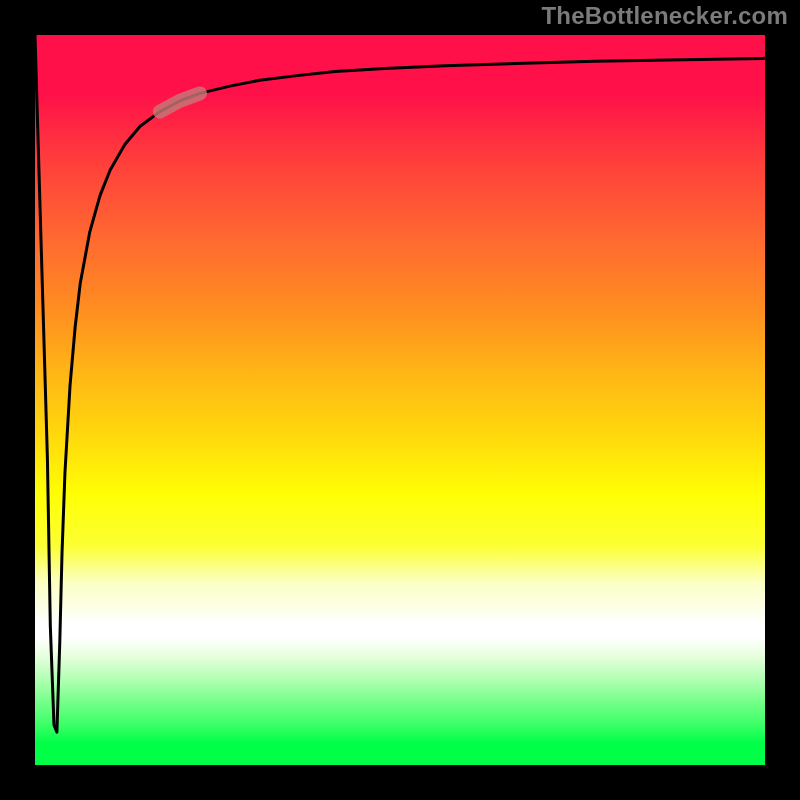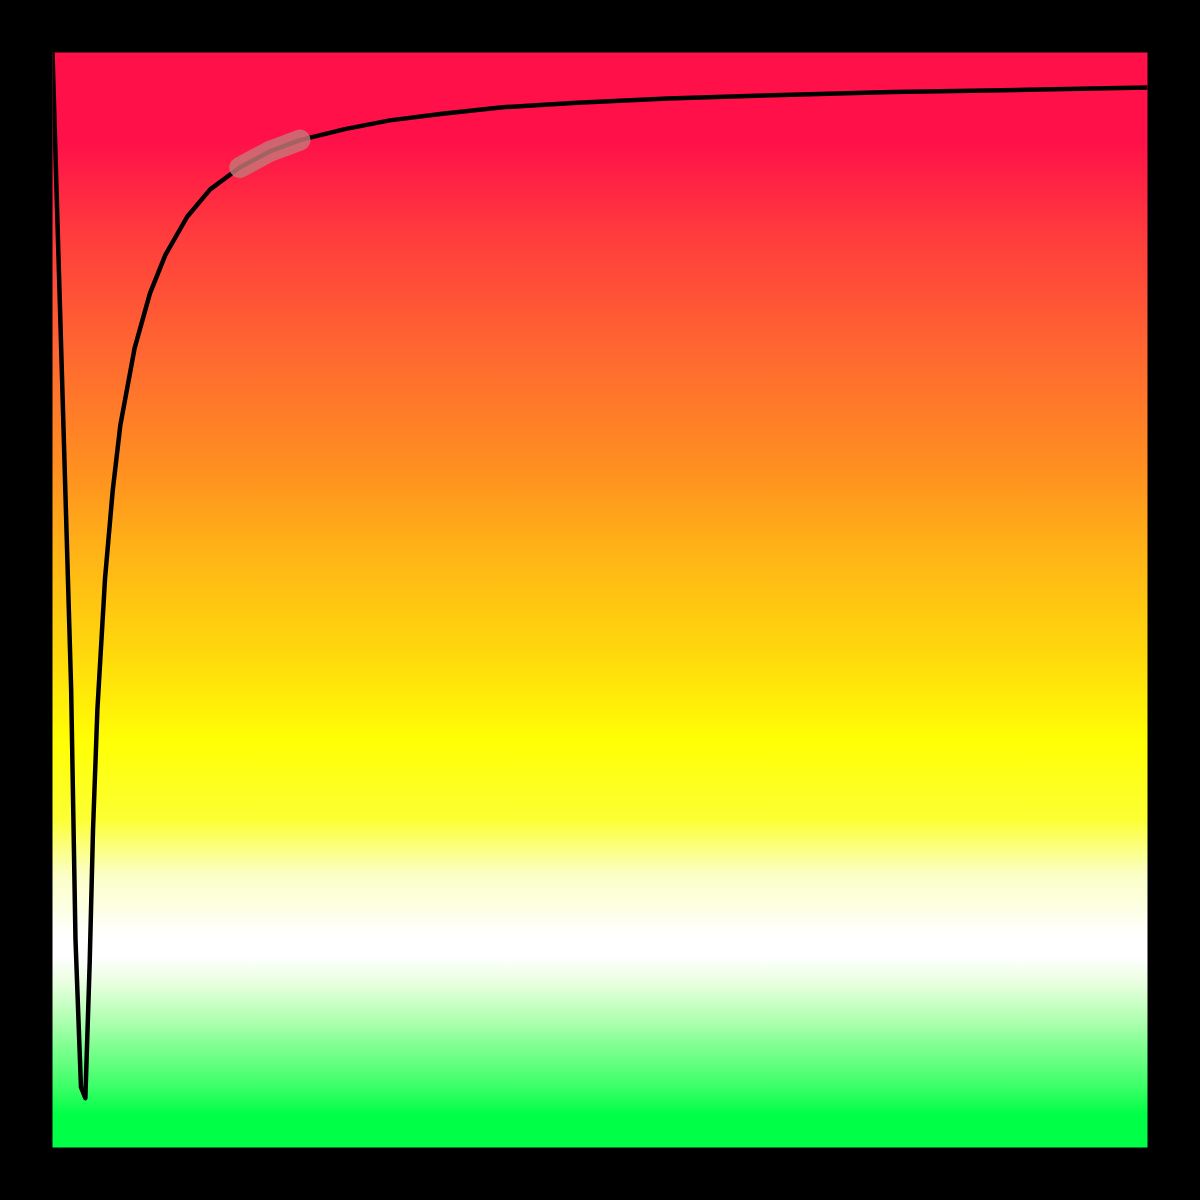--- a/index.html
+++ b/index.html
@@ -64,20 +64,21 @@
     width: 730px;
     height: 730px;
     z-index: 10;
     pointer-events: none;
   }
 </style>
 </head>
 <body>
 
 <div class="stage">
+  <div class="watermark">TheBottlenecker.com</div>
 
   <div class="plot-frame"></div>
 
   <svg class="curve" viewBox="0 0 730 730" preserveAspectRatio="none">
     <path id="curve-path" fill="none" stroke="#000000" stroke-width="3" stroke-linejoin="round" stroke-linecap="round" d="M0.00 0.00 L12.41 423.40 L15.33 591.30 L18.98 689.85 L21.90 697.15 L24.82 605.90 L27.01 518.30 L29.93 438.00 L35.04 350.40 L40.15 292.00 L45.26 248.20 L54.75 197.10 L64.97 160.60 L75.19 135.05 L89.79 109.50 L105.12 91.25 L124.83 76.65 L145.27 65.70 L164.98 58.40 L194.91 51.10 L224.84 45.26 L259.88 40.88 L300.03 36.50 L349.67 33.58 L410.26 30.66 L480.34 28.47 L559.91 26.28 L649.70 24.82 L730.00 23.36"></path>
     <path id="curve-highlight" fill="none" stroke="#c77777" stroke-width="14" stroke-linecap="round" opacity="0.82" d="M124.83 76.65 L145.27 65.70 L164.98 58.40"></path>
   </svg>
 </div>
 
 </body></html>

